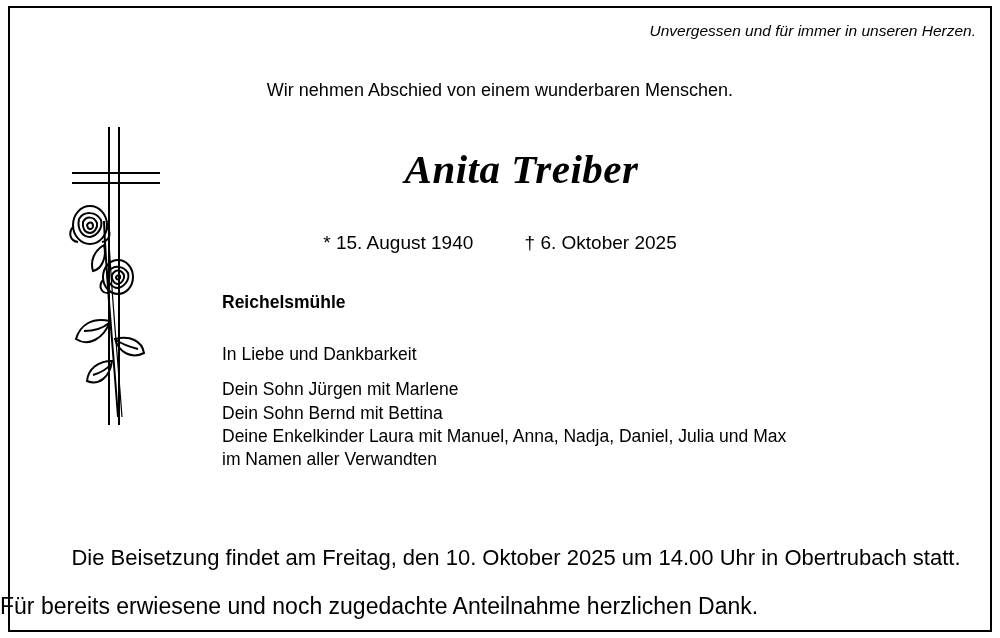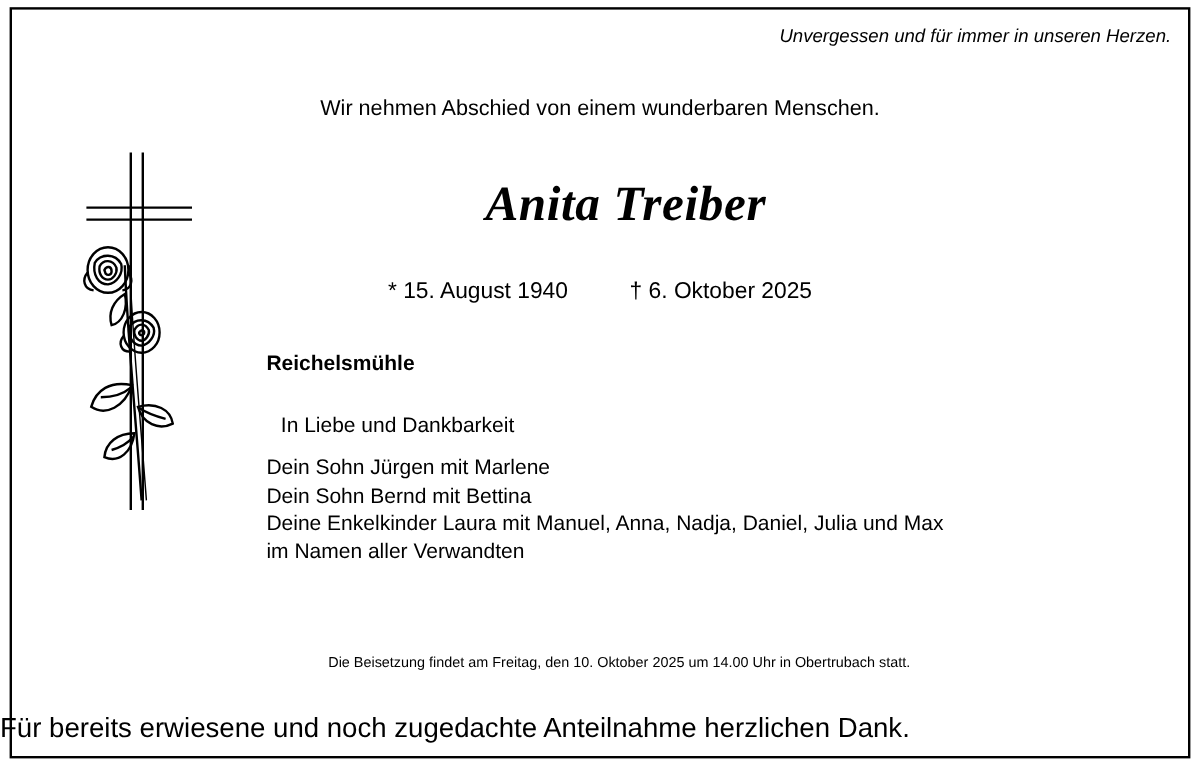--- a/index.html
+++ b/index.html
@@ -73,28 +73,28 @@
     font-size: 17.5px;
     font-weight: bold;
   }
   .mourners {
     position: absolute;
     left: 222px;
     top: 343px;
     font-size: 17.5px;
     line-height: 1.33;
   }
-  .mourners .lead { margin-bottom: 12px; margin-left: 12px; }
+  .mourners .lead { margin-bottom: 12px; }
   .funeral {
     position: absolute;
     left: 0;
     right: 12px;
     top: 545px;
     text-align: center;
-    font-size: 12px;
+    font-size: 22px;
     margin-left: 44px;
   }
   .thanks {
     position: absolute;
     left: 0;
     right: 0;
     top: 593px;
     text-align: left;
     font-size: 23px;
   }

